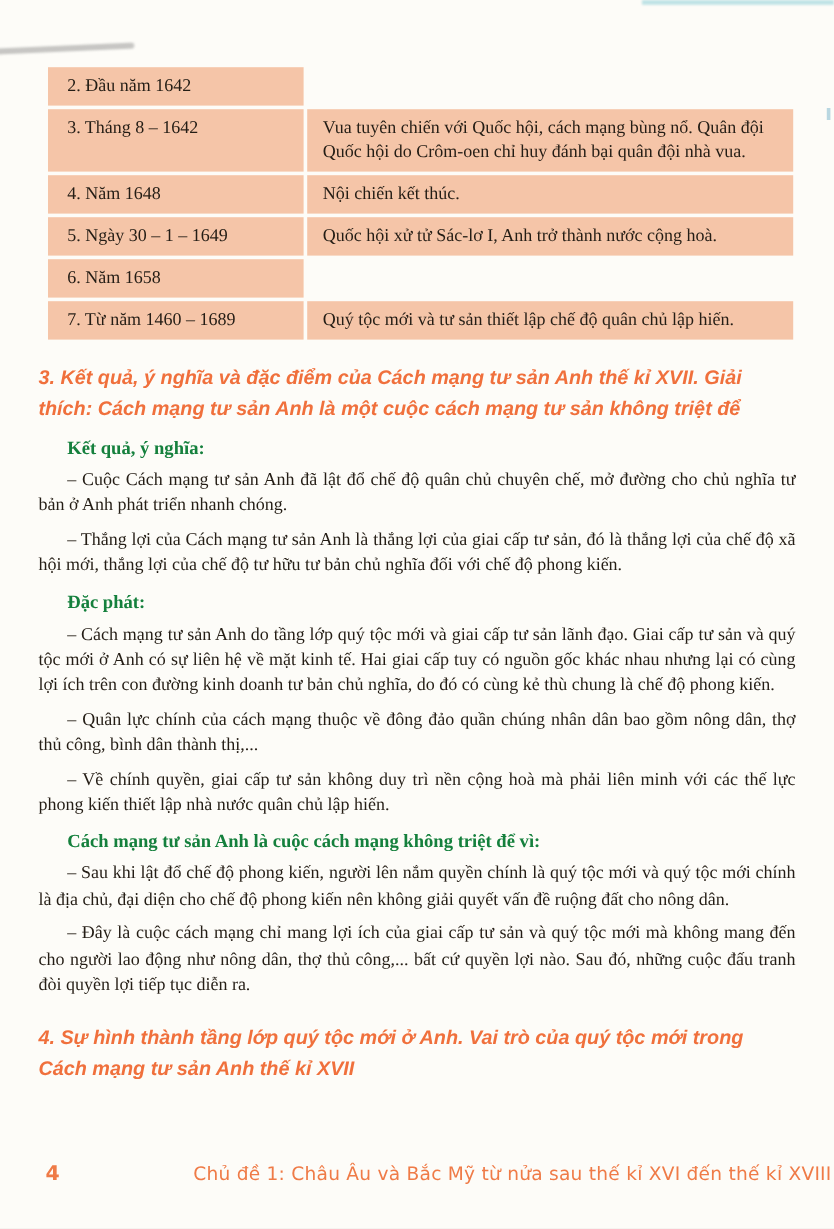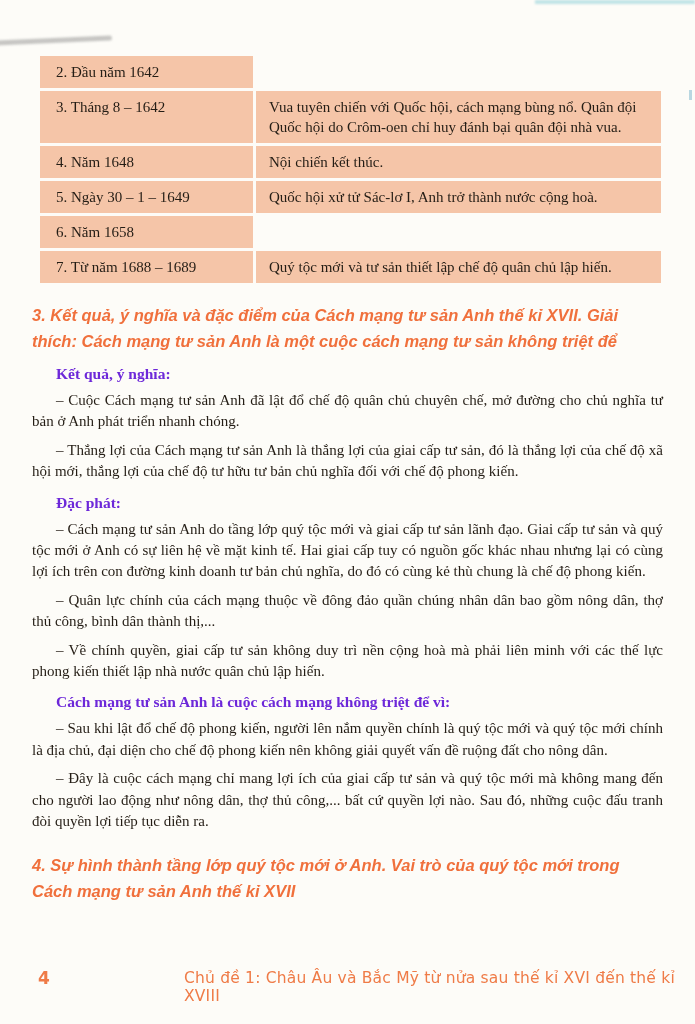--- a/index.html
+++ b/index.html
@@ -62,21 +62,21 @@
     line-height: 26px;
     color: #f0703c;
   }
   .sub-label {
     margin-top: 10px;
     margin-bottom: 2px;
     padding-left: 24px;
     font-weight: bold;
     font-size: 15.5px;
     line-height: 19px;
-    color: #6d28d9;
+    color: #15803d;
   }
   .para {
     margin-top: 7px;
     text-indent: 24px;
     text-align: justify;
     font-size: 15px;
     line-height: 21.4px;
   }
   
   .footer {
@@ -88,21 +88,21 @@
     color: #ef7b47;
   }
   .page-number {
     position: absolute;
     left: 38px; top: 2px;
     font-size: 17px;
     font-weight: bold;
   }
   .chapter-title {
     position: absolute;
-    left: 184px; top: 3px;
+    left: 161px; top: 3px;
     font-size: 15.5px;
     letter-spacing: 0.2px;
   }
 </style>
 </head>
 <body>
 
 <div class="page">
 
   <div class="artifact-pencil"></div>
@@ -124,21 +124,21 @@
         <div class="t-cell">Nội chiến kết thúc.</div>
       </div>
       <div class="t-row">
         <div class="t-cell date">5. Ngày 30 – 1 – 1649</div>
         <div class="t-cell">Quốc hội xử tử Sác-lơ I, Anh trở thành nước cộng hoà.</div>
       </div>
       <div class="t-row">
         <div class="t-cell date">6. Năm 1658</div>
       </div>
       <div class="t-row">
-        <div class="t-cell date">7. Từ năm 1688 – 1689</div>
+        <div class="t-cell date">7. Từ năm 1460 – 1689</div>
         <div class="t-cell">Quý tộc mới và tư sản thiết lập chế độ quân chủ lập hiến.</div>
       </div>
     </div>
 
     <div>
       <div class="section-heading">3. Kết quả, ý nghĩa và đặc điểm của Cách mạng tư sản Anh thế kỉ XVII. Giải thích: Cách mạng tư sản Anh là một cuộc cách mạng tư sản không triệt để</div>
 
       <div>
         <div class="sub-label">Kết quả, ý nghĩa:</div>
         <p class="para">– Cuộc Cách mạng tư sản Anh đã lật đổ chế độ quân chủ chuyên chế, mở đường cho chủ nghĩa tư bản ở Anh phát triển nhanh chóng.</p>

